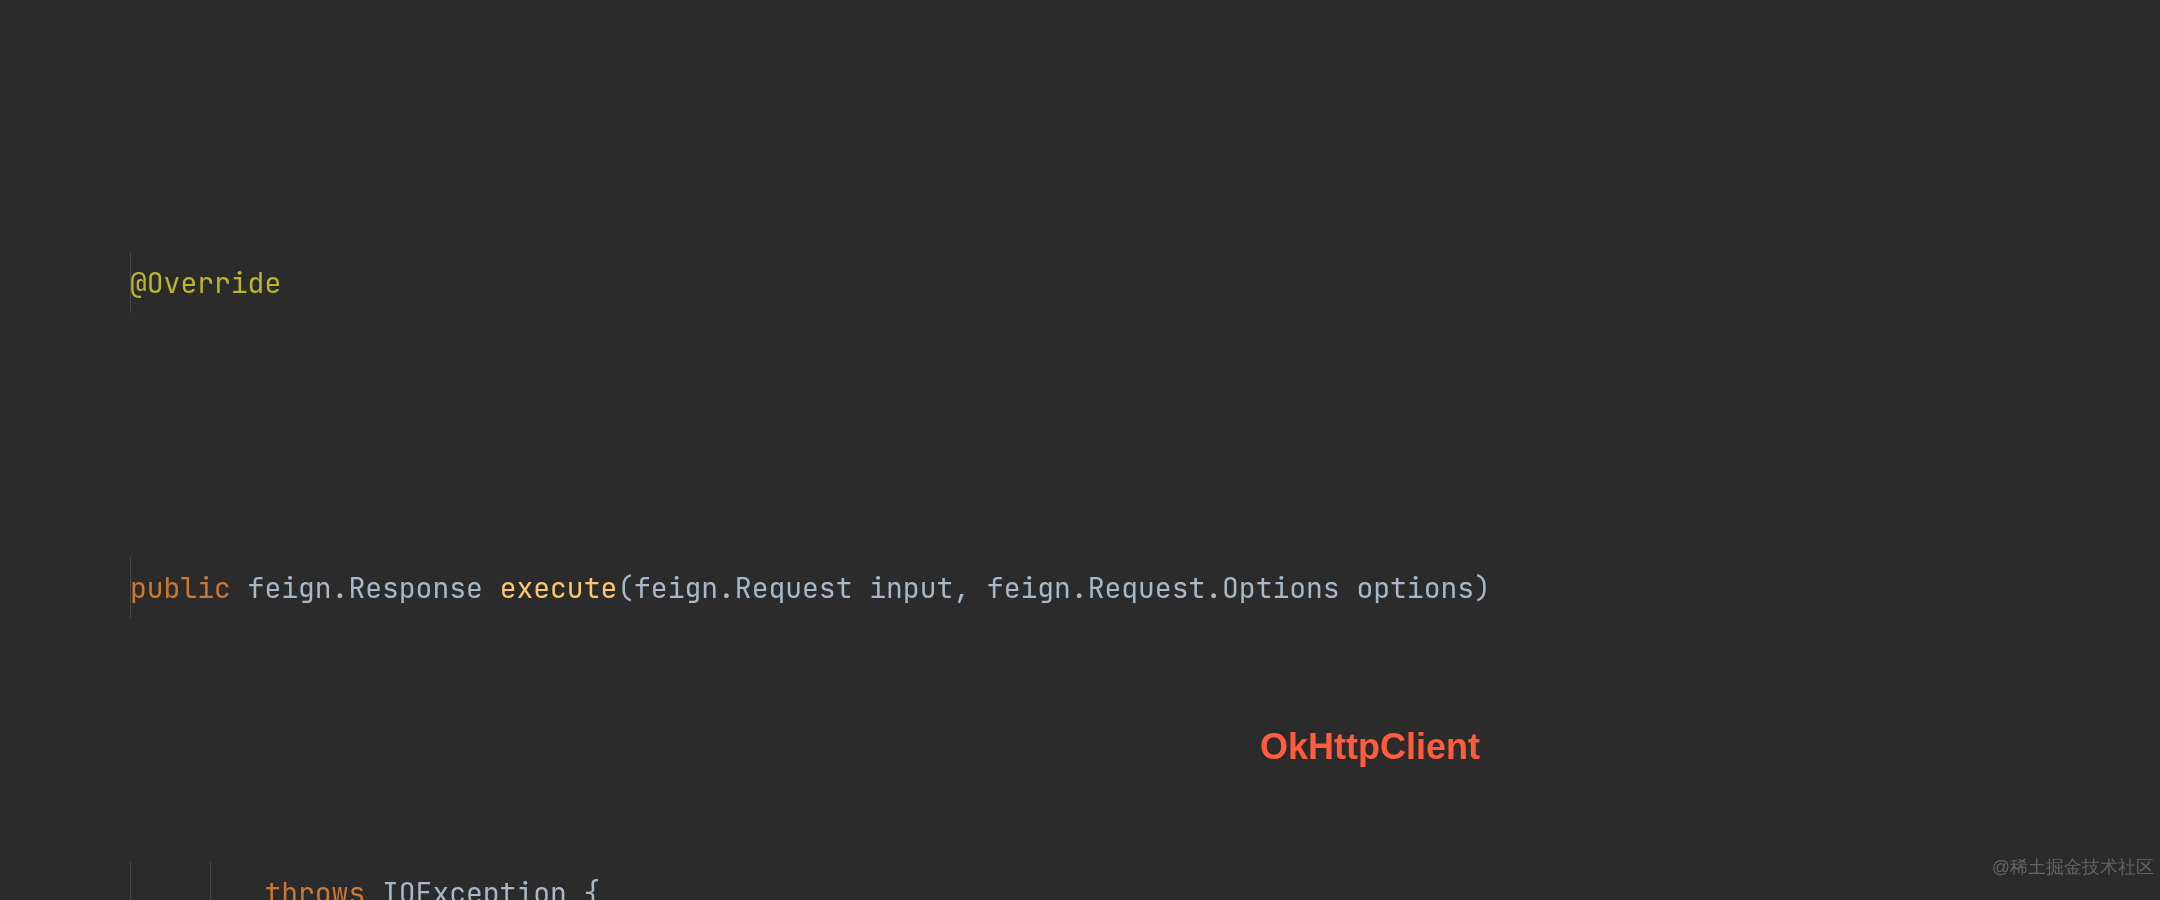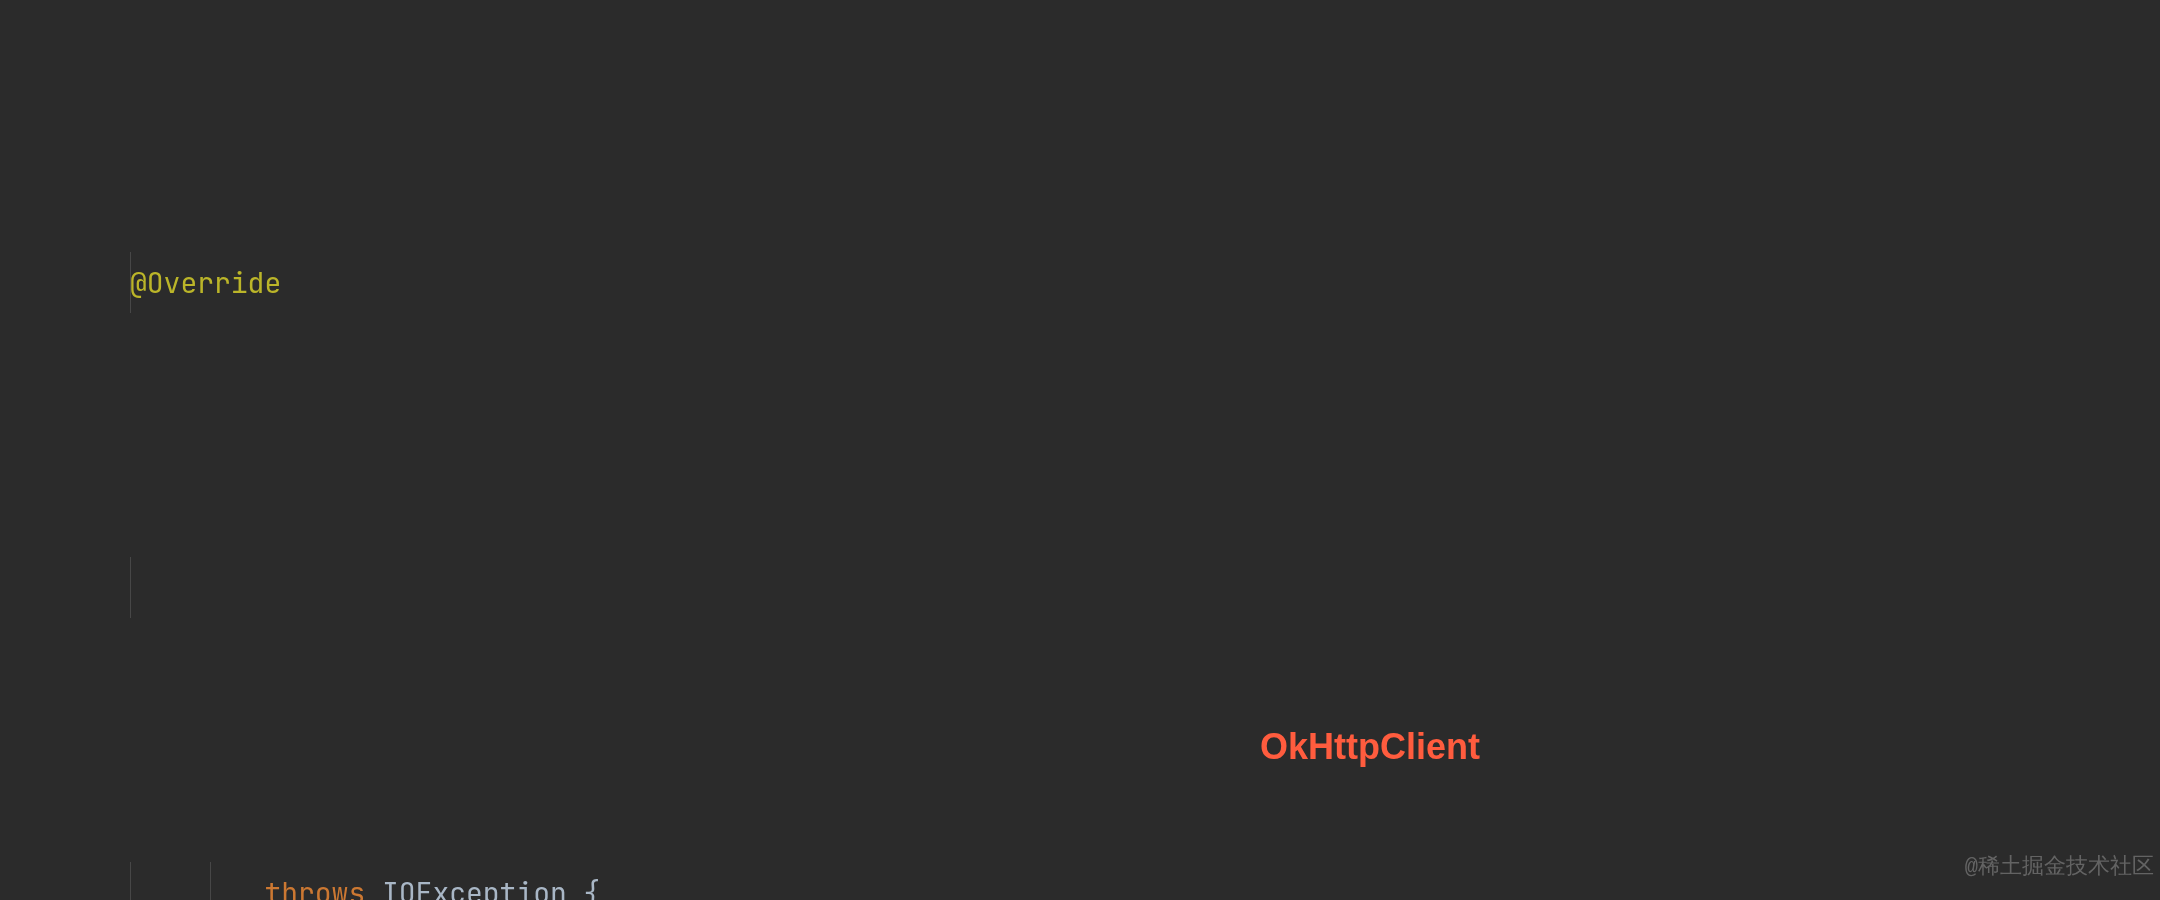--- a/index.html
+++ b/index.html
@@ -53,39 +53,40 @@
     font-family: -apple-system, "PingFang SC", "Helvetica Neue", Arial, sans-serif;
     font-weight: 700;
     font-size: 36px;
     white-space: nowrap;
   }
   .watermark {
     position: absolute;
     right: 6px;
     bottom: 2px;
     color: #7c7c7c;
-    font-family: Liberation Mono, monospace;
-    font-size: 22px;
+    font-family: Liberation Sans, sans-serif;
+    font-size: 18px;
     opacity: 0.7;
   }
 </style>
 </head>
 <body>
 
 <div class="editor">
 
   
   <div class="line">
     <span class="indent" style="left:130px;"></span>
     <span class="code"><span class="tok-anno">@Override</span></span>
   </div>
 
   
   <div class="line">
     <span class="indent" style="left:130px;"></span>
+    <span class="code"><span class="tok-kw">public</span><span class="tok-plain"> feign.Response </span><span class="tok-method">execute</span><span class="tok-plain">(feign.Request input, feign.Request.Options options)</span></span>
   </div>
 
   
   <div class="line">
     <span class="indent" style="left:130px;"></span>
     <span class="indent" style="left:210px;"></span>
     <span class="code">        <span class="tok-kw">throws</span><span class="tok-plain"> IOException {</span></span>
   </div>
 
   

